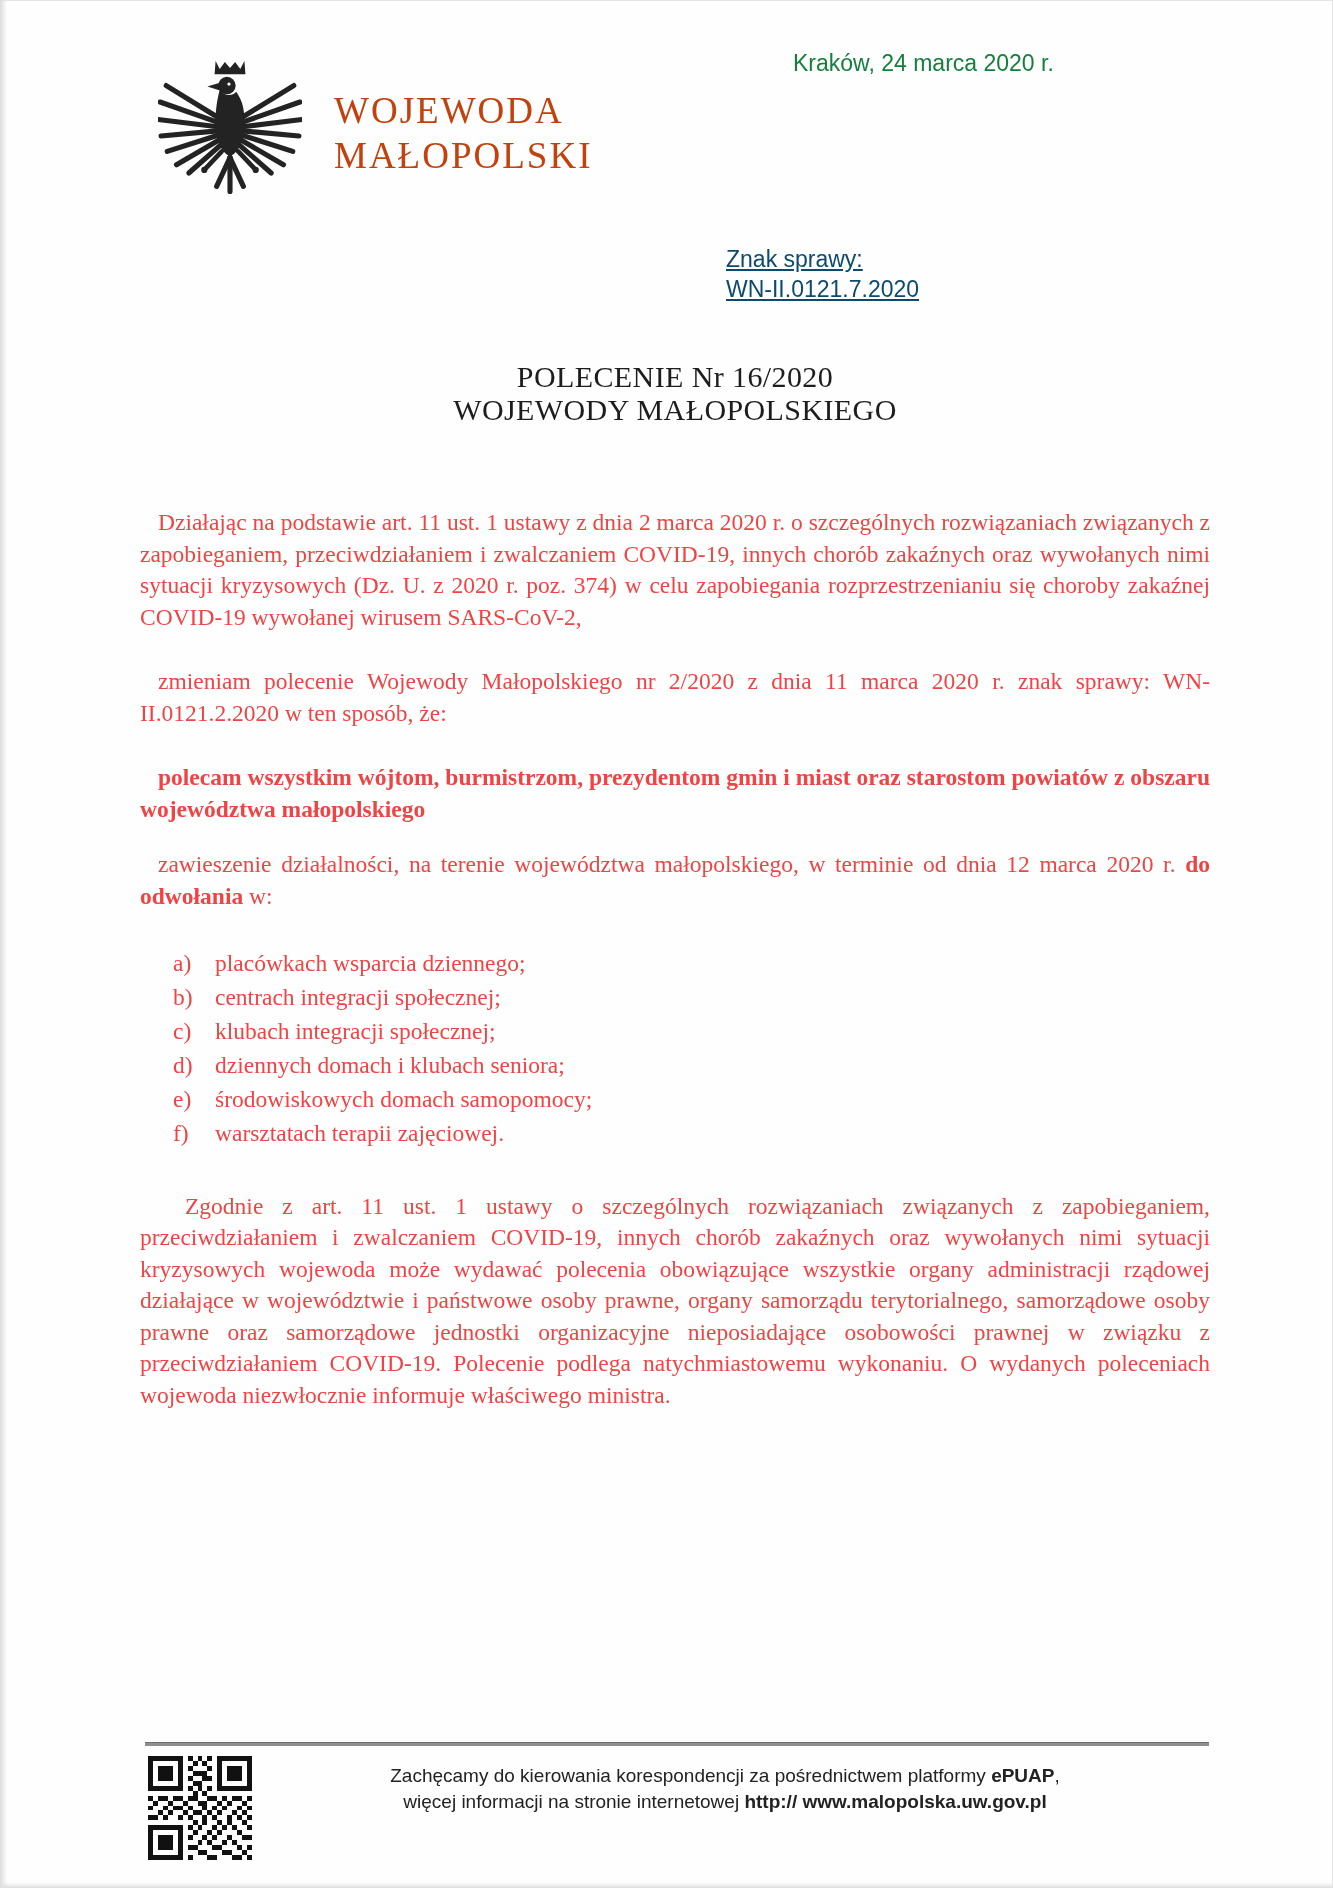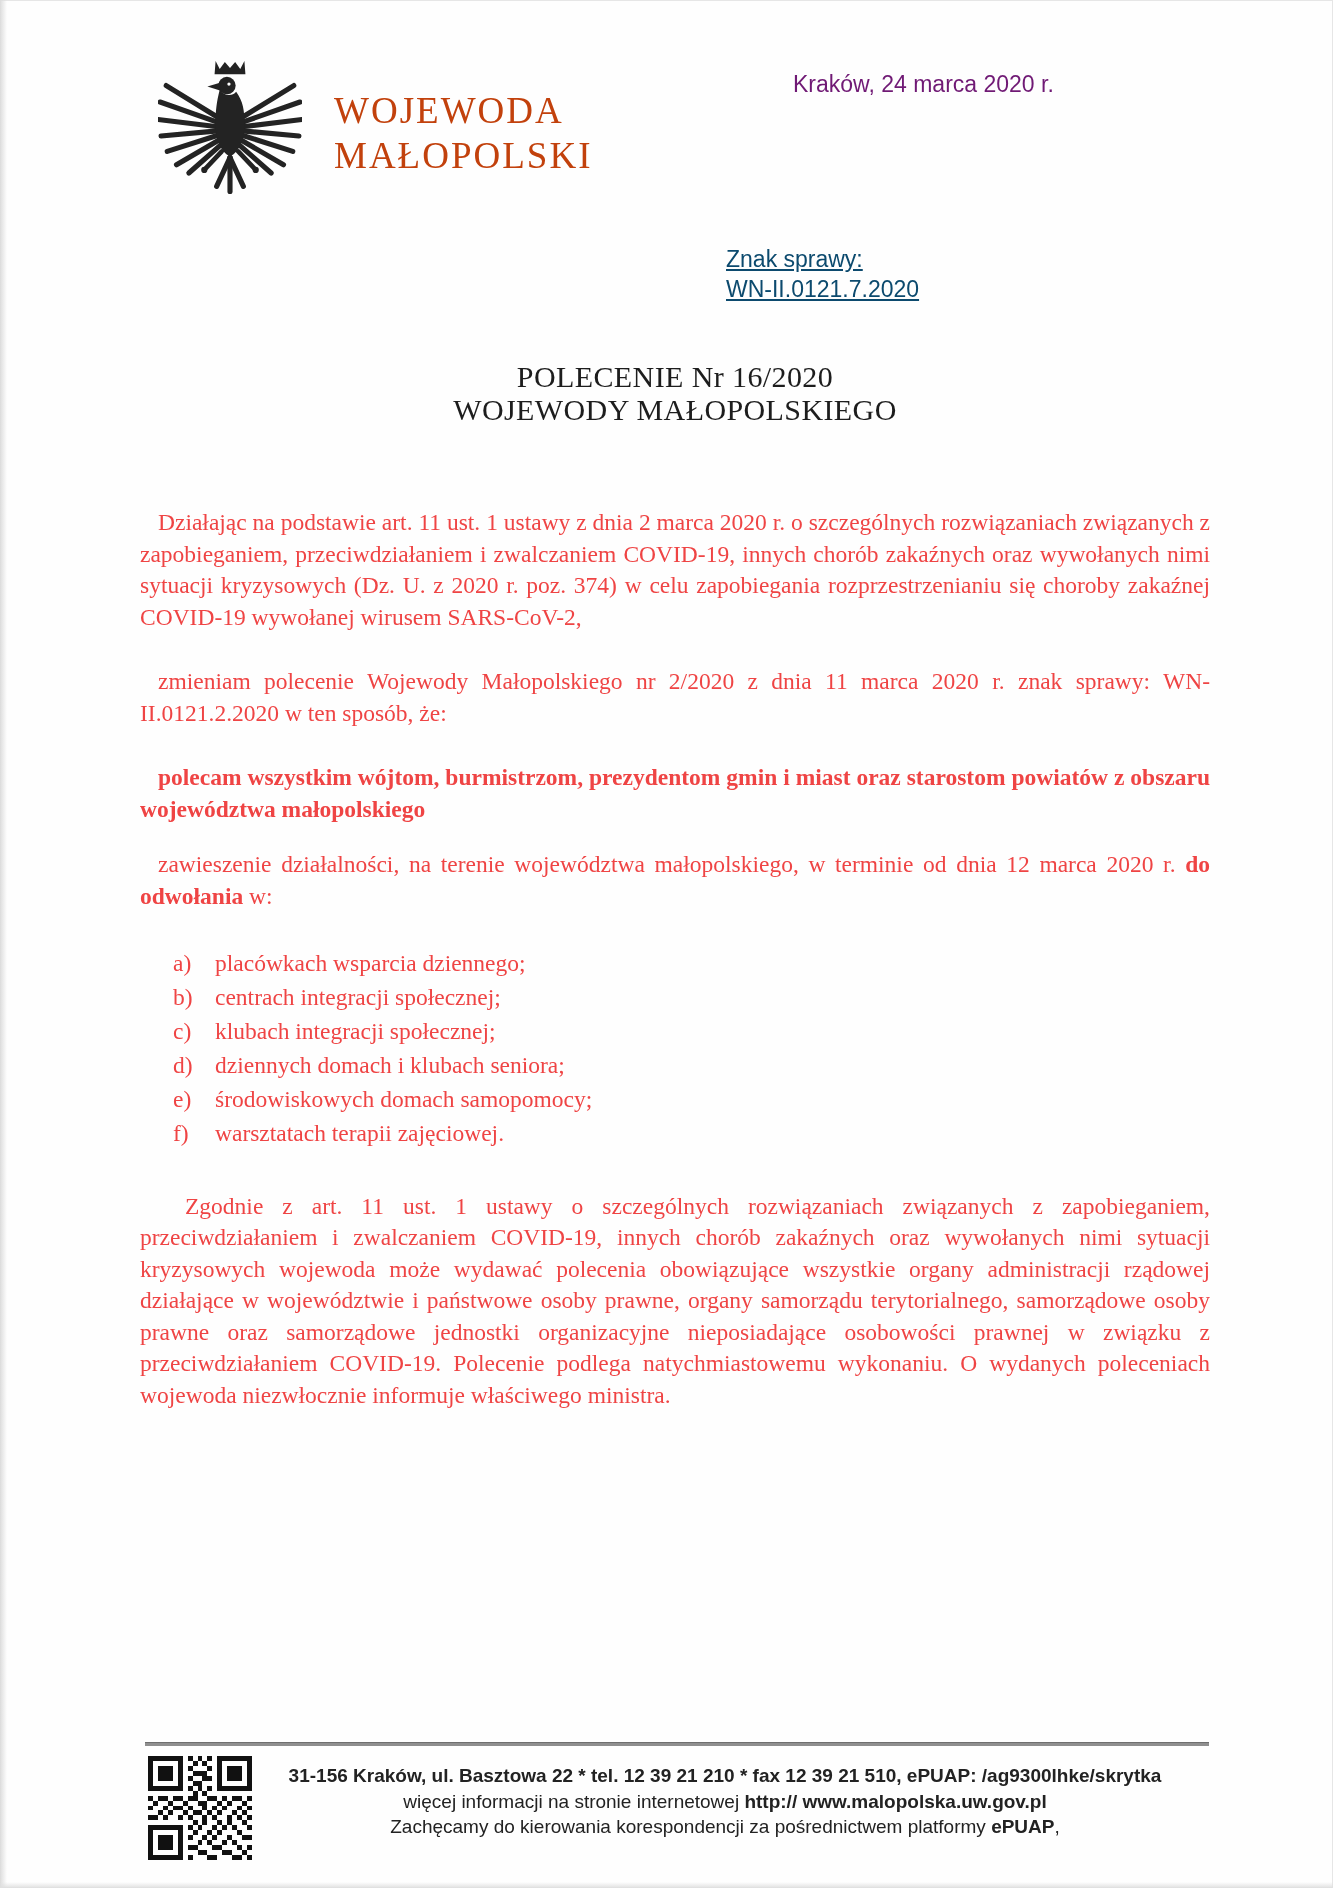--- a/index.html
+++ b/index.html
@@ -31,23 +31,23 @@
   .eagle { position: absolute; left: 158px; top: 52px; width: 144px; height: 170px; }
 
   .brand {
     position: absolute; left: 334px; top: 88px;
     font-family: "Liberation Serif", serif;
     font-size: 37px; line-height: 45px; letter-spacing: 2px;
     color: #c2410c;
   }
 
   .dateline {
-    position: absolute; left: 793px; top: 71px;
+    position: absolute; left: 793px; top: 50px;
     font-family: "Liberation Sans", sans-serif;
-    font-size: 23px; color: #701a75; white-space: nowrap;
+    font-size: 23px; color: #15803d; white-space: nowrap;
   }
 
   .case-ref {
     position: absolute; left: 726px; top: 244px;
     font-family: "Liberation Sans", sans-serif;
     font-size: 23px; line-height: 30px; color: #0c4a6e; text-decoration: underline;
   }
 
   .doc-title {
     position: absolute; left: 140px; top: 360px; width: 1070px;
@@ -205,18 +205,17 @@
     </g>
     <g fill="#111111">
       <rect x="2" y="2" width="3" height="3"></rect>
       <rect x="16" y="2" width="3" height="3"></rect>
       <rect x="2" y="16" width="3" height="3"></rect>
       <path d="M8 0h1v1H8zM10 0h1v1h-1zM12 0h1v1h-1zM9 1h1v1H9zM11 1h1v1h-1zM8 2h1v1H8zM12 2h1v1h-1zM9 3h3v1H9zM8 4h1v1H8zM11 4h2v1h-2zM9 5h2v1H9zM8 6h1v1H8zM10 6h1v1h-1zM12 6h1v1h-1zM9 7h1v1H9zM11 7h1v1h-1zM0 8h1v1H0zM2 8h2v1H2zM5 8h2v1H5zM8 8h2v1H8zM12 8h2v1h-2zM15 8h1v1h-1zM17 8h2v1h-2zM20 8h1v1h-1zM1 9h1v1H1zM4 9h1v1H4zM7 9h1v1H7zM10 9h2v1h-2zM14 9h1v1h-1zM16 9h1v1h-1zM19 9h1v1h-1zM0 10h1v1H0zM3 10h1v1H3zM5 10h2v1H5zM8 10h1v1H8zM11 10h1v1h-1zM13 10h1v1h-1zM15 10h1v1h-1zM18 10h1v1h-1zM20 10h1v1h-1zM2 11h1v1H2zM4 11h1v1H4zM7 11h1v1H7zM9 11h2v1H9zM12 11h1v1h-1zM14 11h1v1h-1zM17 11h1v1h-1zM19 11h1v1h-1zM0 12h2v1H0zM3 12h1v1H3zM6 12h1v1H6zM8 12h1v1H8zM11 12h1v1h-1zM13 12h1v1h-1zM16 12h1v1h-1zM18 12h1v1h-1zM20 12h1v1h-1zM9 13h1v1H9zM11 13h1v1h-1zM14 13h1v1h-1zM16 13h1v1h-1zM19 13h1v1h-1zM8 14h1v1H8zM10 14h1v1h-1zM13 14h1v1h-1zM15 14h1v1h-1zM17 14h1v1h-1zM20 14h1v1h-1zM9 15h1v1H9zM12 15h1v1h-1zM14 15h1v1h-1zM18 15h1v1h-1zM8 16h1v1H8zM11 16h1v1h-1zM13 16h1v1h-1zM16 16h1v1h-1zM19 16h2v1h-2zM10 17h1v1h-1zM12 17h1v1h-1zM15 17h1v1h-1zM17 17h1v1h-1zM8 18h2v1H8zM13 18h2v1h-2zM18 18h1v1h-1zM20 18h1v1h-1zM10 19h2v1h-2zM15 19h2v1h-2zM19 19h1v1h-1zM8 20h1v1H8zM12 20h2v1h-2zM17 20h2v1h-2zM20 20h1v1h-1z"></path>
     </g>
   </svg>
 
   <div class="footer-text">
-    <div class="bold">31-156 Kraków, ul. Basztowa 22 * tel. 12 39 21 210 * fax 12 39 21 510, ePUAP: /ag9300lhke/skrytka</div>
+    <div><span>Zachęcamy do kierowania korespondencji za pośrednictwem platformy </span><span class="bold">ePUAP</span><span>,</span></div>
     <div><span>więcej informacji na stronie internetowej </span><span class="bold">http:// www.malopolska.uw.gov.pl</span></div>
-    <div><span>Zachęcamy do kierowania korespondencji za pośrednictwem platformy </span><span class="bold">ePUAP</span><span>,</span></div>
   </div>
 
 </div>
 
 </body></html>

